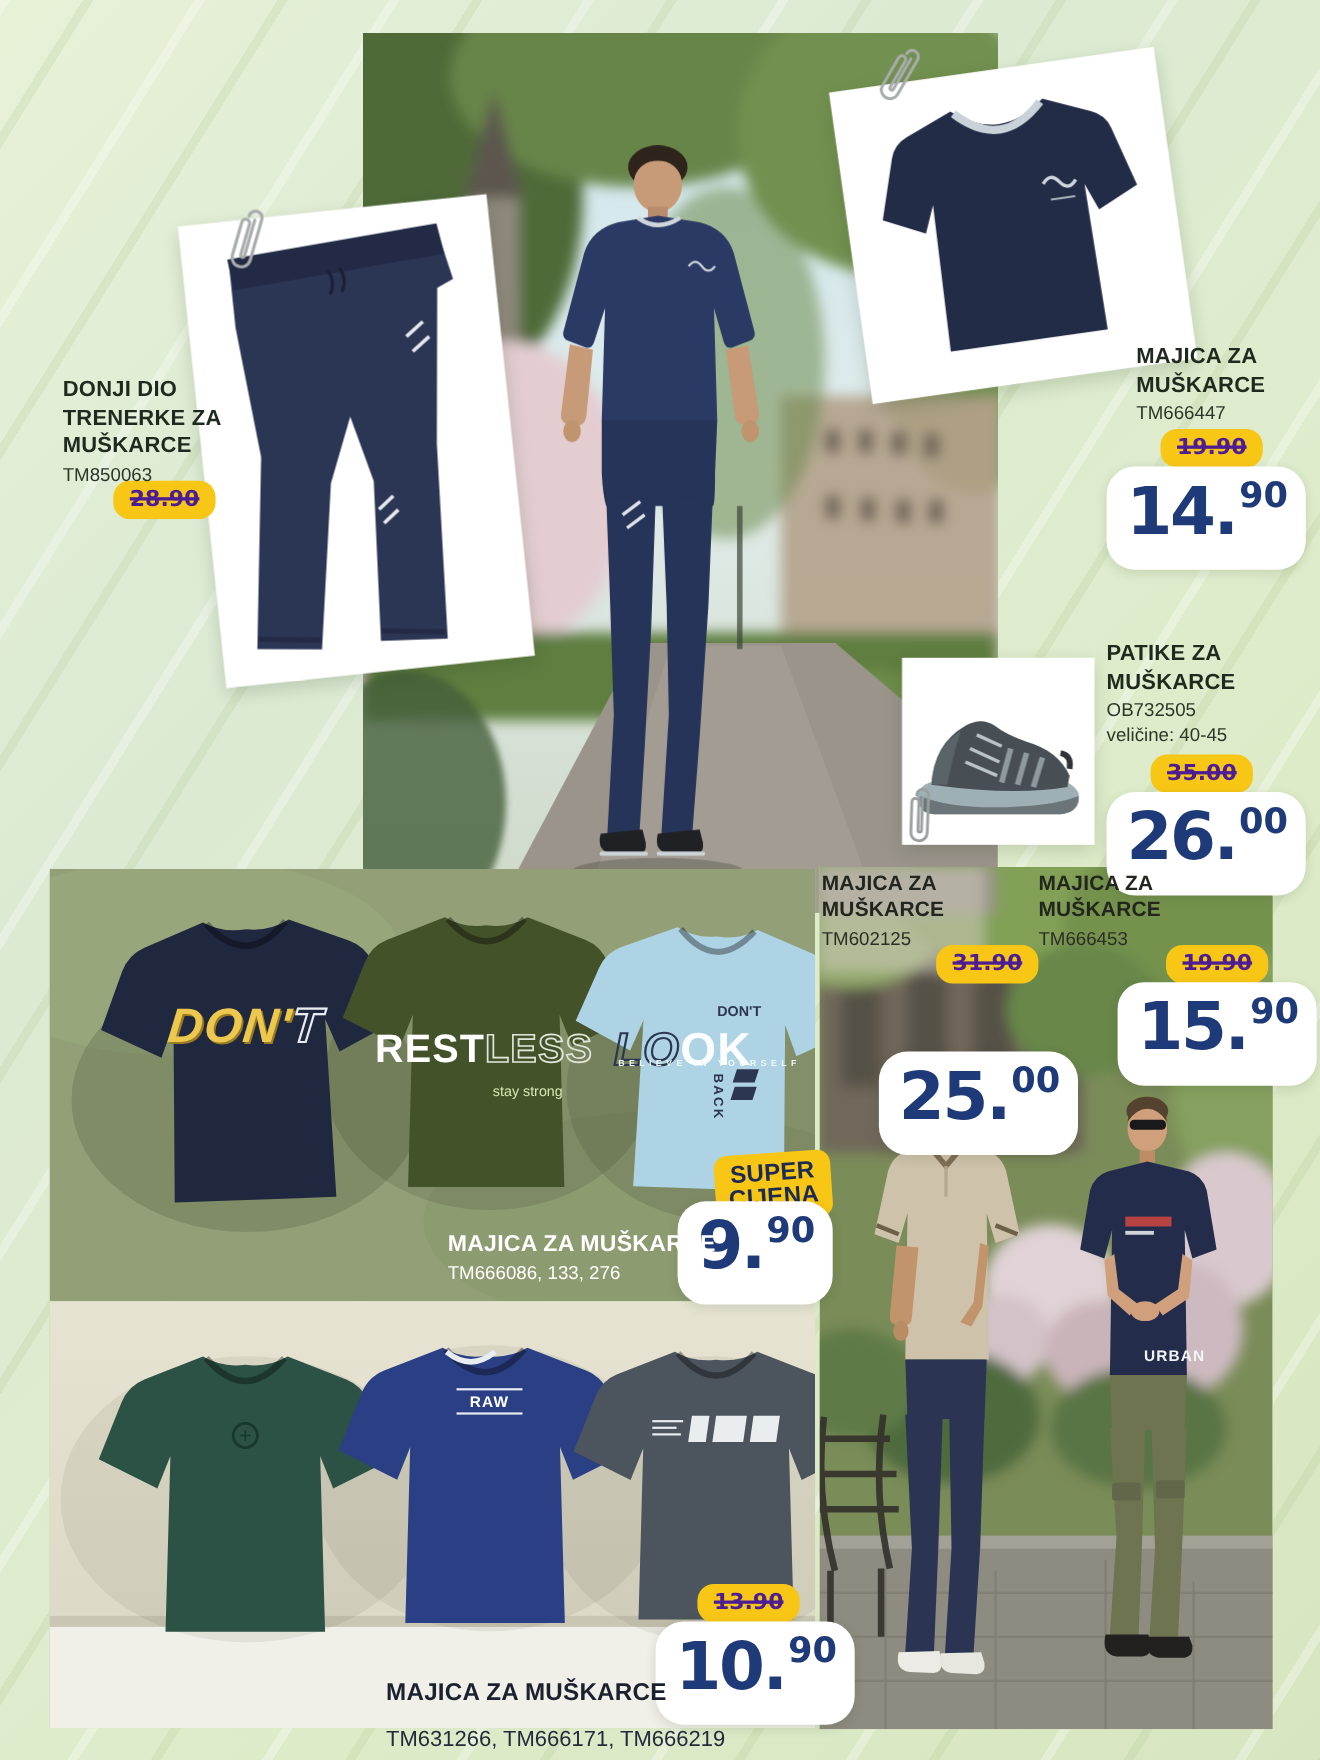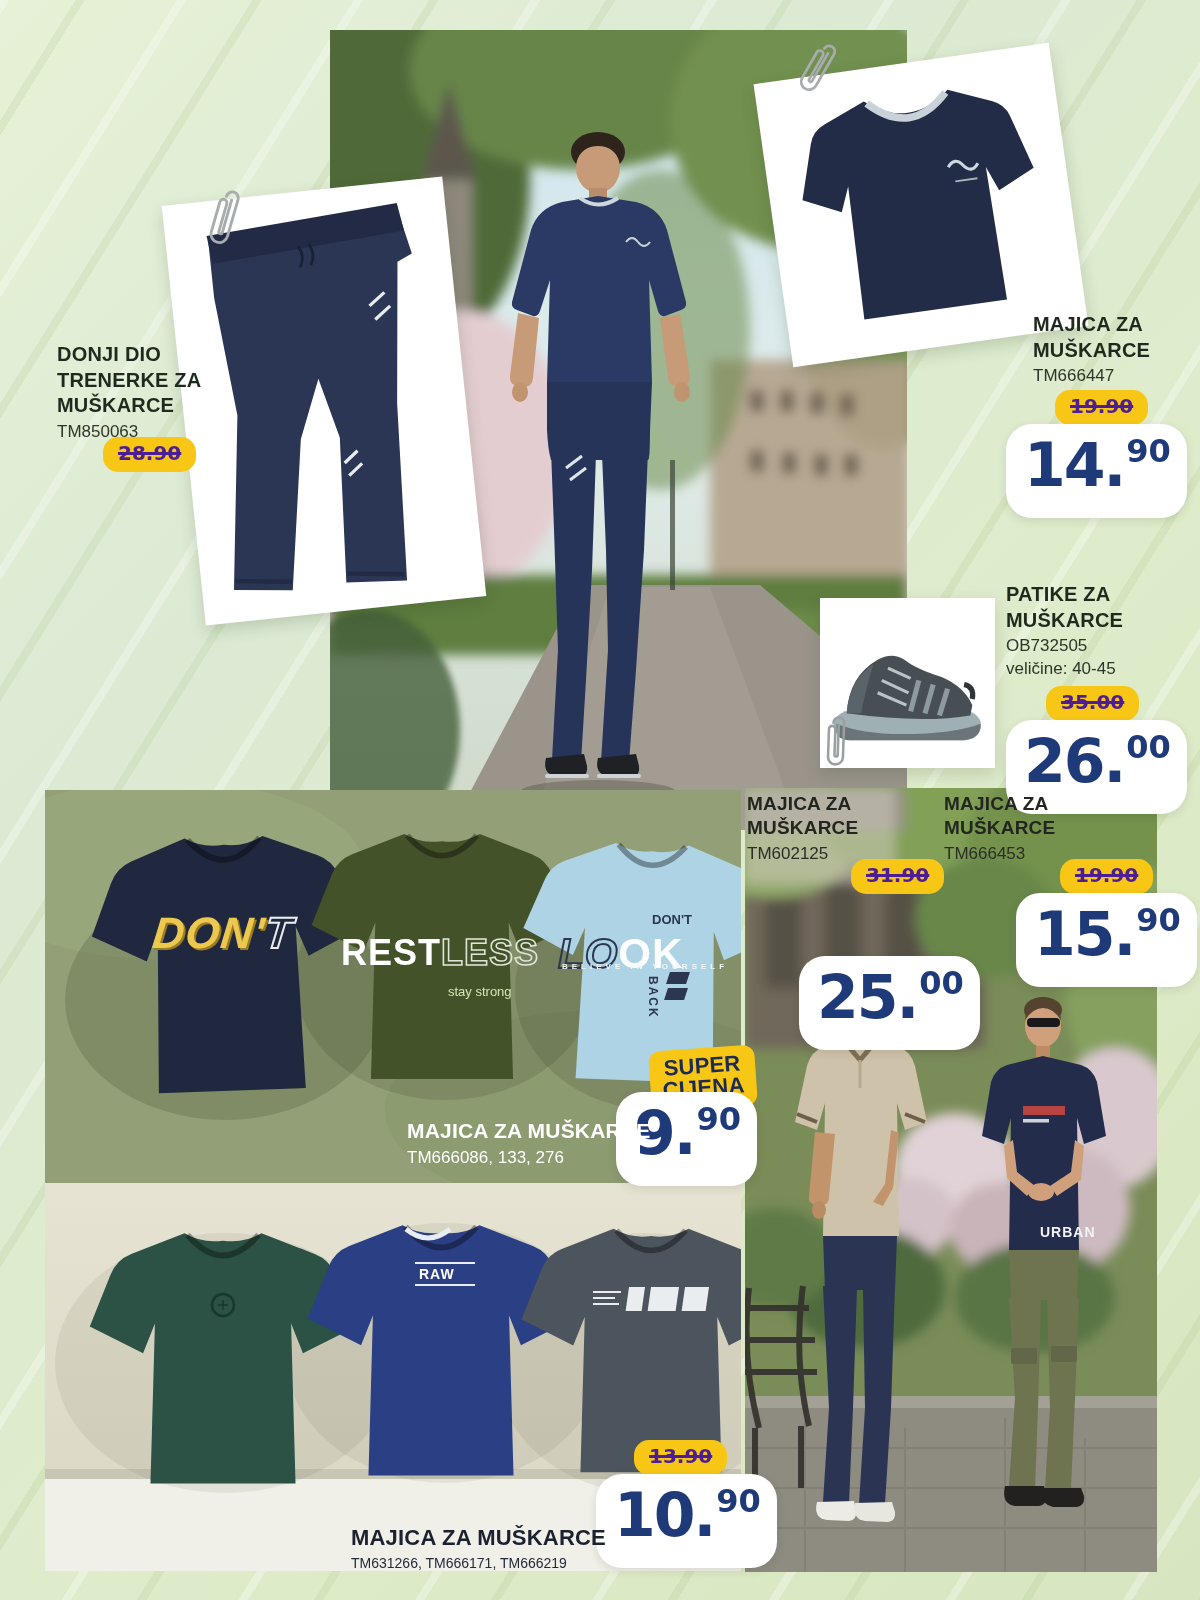--- a/index.html
+++ b/index.html
@@ -15,21 +15,21 @@
   .clip{position:absolute;z-index:7;}
   .plabel{position:absolute;z-index:8;}
   .pre{white-space:pre-line;}
   .ptitle{font-size:20px;font-weight:700;line-height:1.28;color:#1f2a1e;letter-spacing:.2px;}
   .pcode,.psizes{font-size:17px;color:#2c3628;margin-top:3px;}
   .light .ptitle{color:#fff;font-size:21px;}
   .light .pcode{color:#fff;font-size:17px;}
   .ondark .ptitle{color:#23261e;font-size:19px;}
   .ondark .pcode{color:#2b2e25;}
   .bottomlabel .ptitle{font-size:22px;color:#1c2130;}
-  .bottomlabel .pcode{font-size:14px;color:#232a3c;margin-top:3px;}
+  .bottomlabel .pcode{font-size:20px;color:#232a3c;margin-top:18px;}
   .oldpill{position:absolute;background:#f8c716;border-radius:15px;padding:4px 15px 7px;z-index:5;}
   .strike{font-size:20px;font-weight:700;color:#4c1d95;text-decoration:line-through;
     text-decoration-thickness:3px;font-family:"DejaVu Sans",sans-serif;}
   .pricebadge{position:absolute;background:#fff;border-radius:26px;padding:6px 16px 18px 18px;
     z-index:6;box-shadow:0 3px 10px rgba(40,60,30,.12);}
   .pint{font-size:60px;font-weight:800;color:#1e3a78;letter-spacing:-2px;
     font-family:"DejaVu Sans",sans-serif;}
   .pcents{font-size:32px;font-weight:800;color:#1e3a78;display:inline-block;
     transform:translateY(-24px);margin-left:2px;font-family:"DejaVu Sans",sans-serif;}
   .superbadge{position:absolute;background:#f8c716;border-radius:12px;padding:7px 12px 9px;
@@ -44,21 +44,21 @@
   .rest .solid{color:#fff;}
   .rest .outl{color:transparent;-webkit-text-stroke:1.5px #dfe5d8;}
   .stay{font-size:13px;color:#d6e6b2;}
   .look{font-size:42px;font-weight:800;letter-spacing:1px;}
   .look .outl{color:transparent;font-style:italic;-webkit-text-stroke:2px #2c3650;}
   .look .solid{color:#fbfdfe;}
   .lookdont{font-size:13px;font-weight:700;color:#2c3650;}
   .believe{font-size:8px;letter-spacing:4px;color:#f2f7f9;font-weight:700;}
   .back{font-size:12px;font-weight:700;color:#2c3650;writing-mode:vertical-rl;letter-spacing:2px;}
   .flag{position:absolute;background:#2c3650;transform:skewX(-18deg);}
-  .raw{font-size:14px;font-weight:800;color:#fff;letter-spacing:1px;
+  .raw{font-size:14px;font-weight:800;color:#fff;text-align:center;letter-spacing:1px;
     border-top:2px solid #e8edf2;border-bottom:2px solid #e8edf2;padding:2px 4px;}
   .urban{font-size:14px;font-weight:700;color:#f2f4f6;letter-spacing:1px;}
 </style>
 </head>
 <body>
 
 <div class="page">
 
   <div class="photo" style="left:330px;top:30px;width:577px;height:800px;">
     <svg viewBox="0 0 577 800" width="577" height="800">

